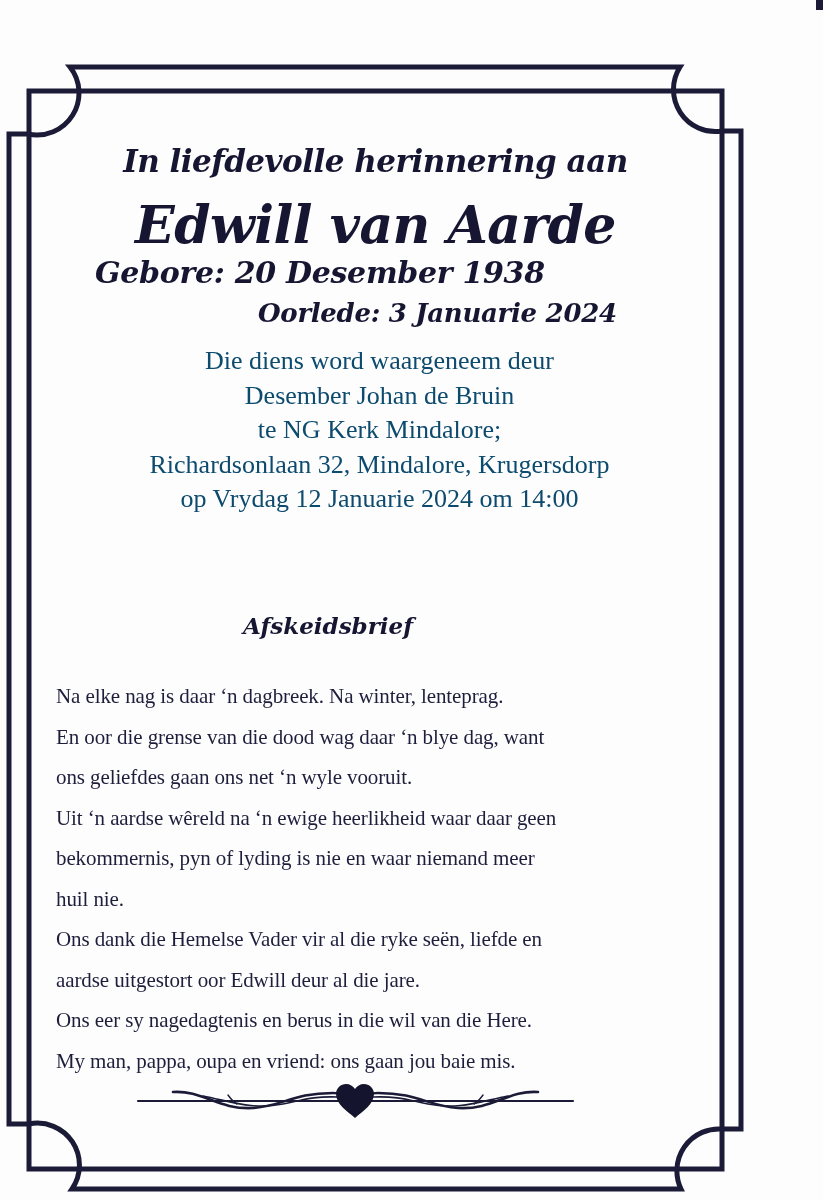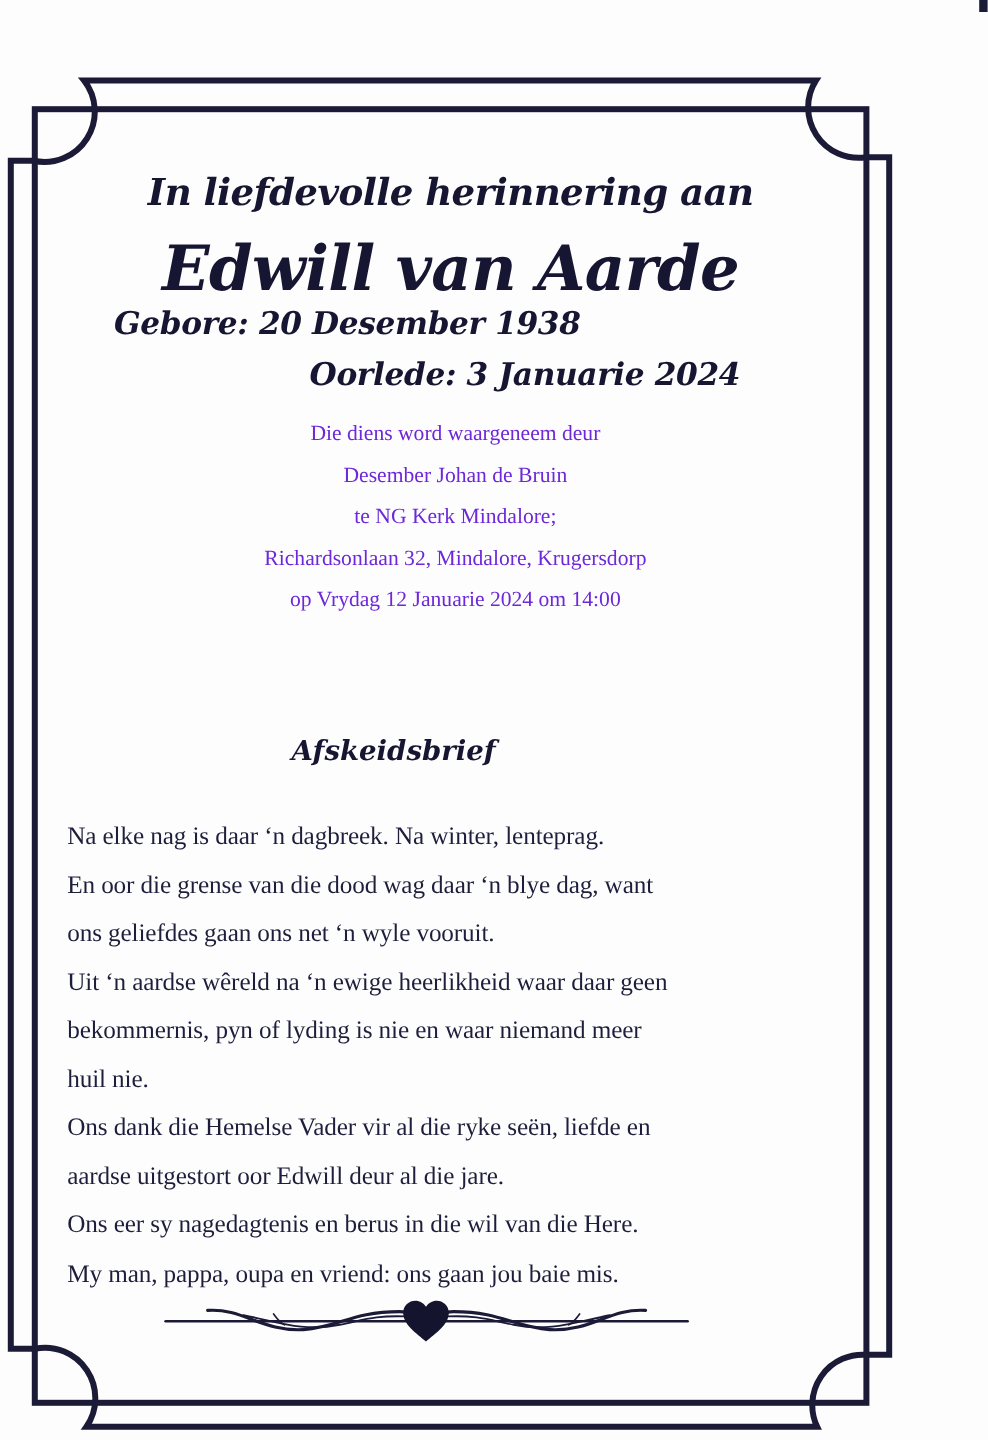--- a/index.html
+++ b/index.html
@@ -11,25 +11,25 @@
     }
     .frame-svg { position: absolute; left: 0; top: 0; }
     .scan-mark { position: absolute; right: 0; top: 0; width: 7px; height: 10px; background: #1b1b38; }
     .txt { position: absolute; left: 0; width: 751px; text-align: center; white-space: nowrap; }
     .script {
       font-family: "DejaVu Serif", serif; font-style: italic; font-weight: bold;
       color: #161632;
     }
     .intro { top: 143px; font-size: 31px; letter-spacing: -0.5px; }
     .name { top: 194px; font-size: 52px; letter-spacing: -0.5px; }
-    .born { position: absolute; top: 255px; left: 95px; font-size: 26px; white-space: nowrap; letter-spacing: -0.3px; }
+    .born { position: absolute; top: 255px; left: 95px; font-size: 30px; white-space: nowrap; letter-spacing: -0.3px; }
     .died { position: absolute; top: 298px; left: 258px; font-size: 26px; white-space: nowrap; letter-spacing: -0.3px; text-align: center; }
     .service { position: absolute; top: 344px; left: 0; width: 759px; text-align: center; }
     .service div {
-      font-family: "Liberation Serif", serif; font-size: 18px; line-height: 34.5px; color: #6d28d9;
+      font-family: "Liberation Serif", serif; font-size: 26px; line-height: 34.5px; color: #0c4a6e;
       white-space: nowrap;
     }
     .farewell-title { position: absolute; top: 612px; left: 243px; font-size: 23px; white-space: nowrap; }
     .letter { position: absolute; top: 676px; left: 56px; width: 640px; }
     .letter div {
       font-family: "Liberation Serif", serif; font-size: 21px; line-height: 40.5px; color: #1e1e3c;
       white-space: nowrap; letter-spacing: -0.1px;
     }
     .divider { position: absolute; left: 133px; top: 1080px; }
   </style>

